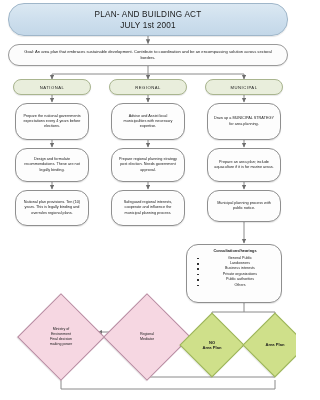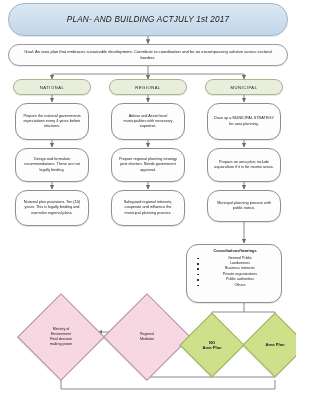--- a/index.html
+++ b/index.html
@@ -151,23 +151,23 @@
       <line x1="147" y1="356" x2="147" y2="377"></line>
       <line x1="147" y1="377" x2="275" y2="377"></line>
       <line x1="275" y1="377" x2="275" y2="369" marker-end="url(#ah)"></line>
 
       <line x1="61" y1="357" x2="61" y2="389"></line>
       <line x1="61" y1="389" x2="275" y2="389"></line>
       <line x1="275" y1="389" x2="275" y2="380"></line>
     </g>
   </svg>
 
-  <div class="node title-box" style="left:8px;top:3px;width:280px;height:33px;font-style:italic;">
+  <div class="node title-box" style="left:8px;top:3px;width:280px;height:33px;flex-direction:column;">
     <span class="ln">PLAN- AND BUILDING ACT</span>
-    <span class="ln">JULY 1st 2017</span>
+    <span class="ln">JULY 1st 2001</span>
   </div>
 
   <div class="node goal-box" style="left:8px;top:44px;width:280px;height:22px;">Goal: An area plan that embraces sustainable development. Contribute to coordination and be an encompassing solution across sectoral borders.</div>
 
   <div class="node level-box" style="left:13px;top:79px;width:78px;height:16px;">NATIONAL</div>
   <div class="node level-box" style="left:109px;top:79px;width:78px;height:16px;">REGIONAL</div>
   <div class="node level-box" style="left:205px;top:79px;width:78px;height:16px;">MUNICIPAL</div>
 
   <div class="node proc-box" style="left:15px;top:103px;width:74px;height:37px;">Prepare the national governments expectations every 4 years before elections.</div>
   <div class="node proc-box" style="left:15px;top:148px;width:74px;height:34px;">Design and formulate recommendations. These are not legally binding.</div>

